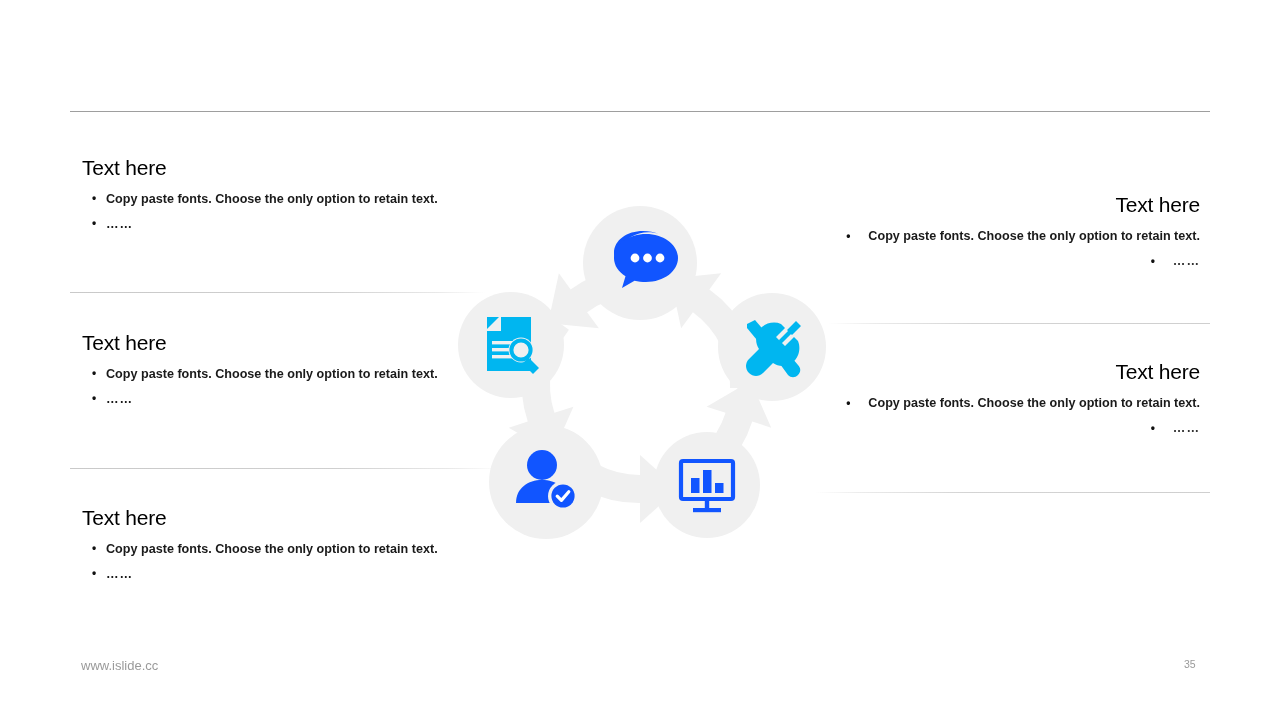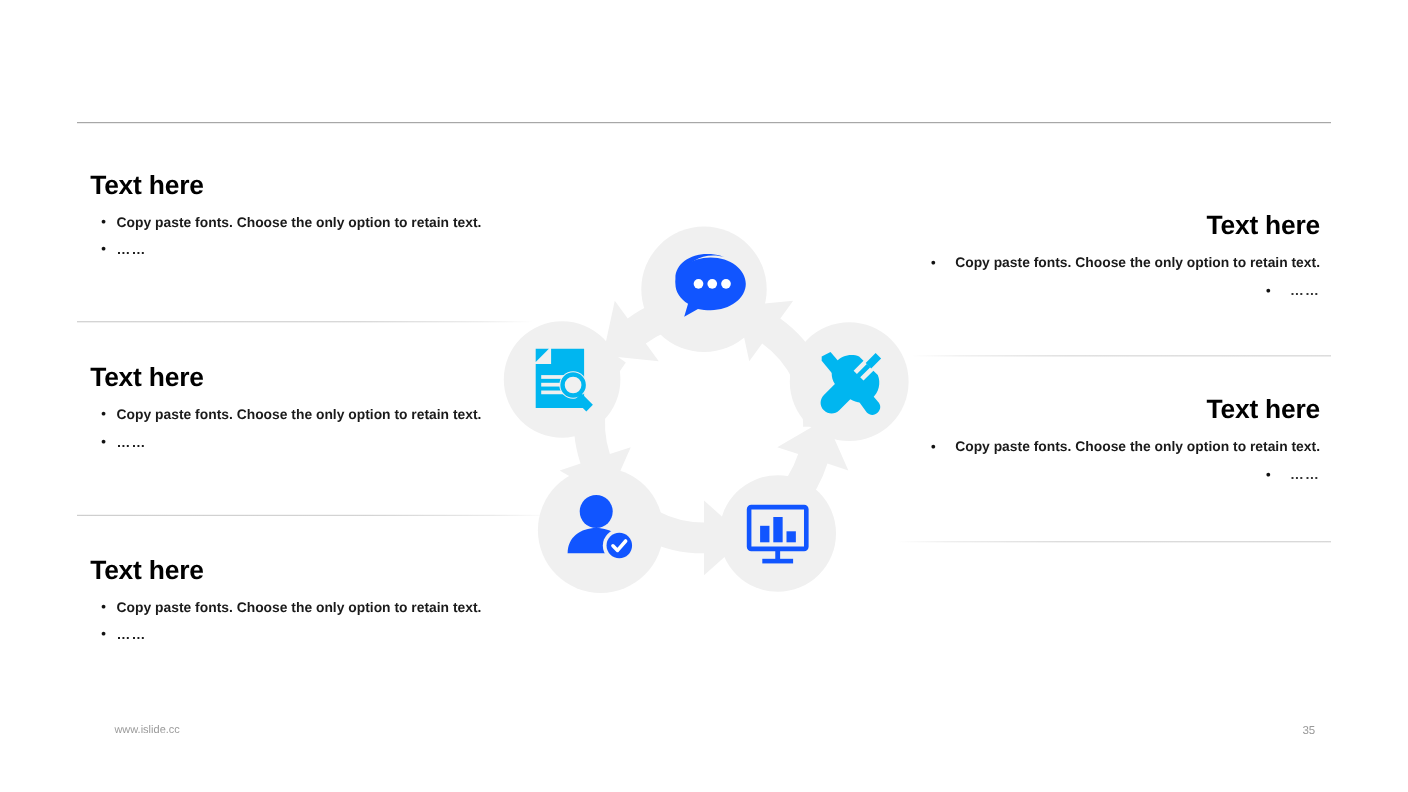--- a/index.html
+++ b/index.html
@@ -14,21 +14,21 @@
              background:linear-gradient(to right,#c9c9c9 0%,#cfcfcf 62%,#e8e8e8 88%,rgba(232,232,232,0) 100%);}
   .rule-right{position:absolute;height:1px;
               background:linear-gradient(to left,#cfcfcf 0%,#d4d4d4 62%,#ebebeb 88%,rgba(235,235,235,0) 100%);}
   #rule-l1{left:70px;top:292px;width:415px;}
   #rule-l2{left:70px;top:468px;width:430px;}
   #rule-r1{left:828px;top:323px;width:382px;}
   #rule-r2{left:815px;top:492px;width:395px;}
 
   
   .block{position:absolute;}
-  .block h2{margin:0 0 12px 0;font-size:24px;font-weight:bold;
+  .block h2{margin:0 0 12px 0;font-size:21px;font-weight:normal;
             letter-spacing:-0.2px;line-height:1.1;color:#000;}
   .bullets{list-style:none;margin:0;padding:0;}
   .bullets li{font-size:12.6px;line-height:1.34;color:#1a1a1a;
               margin-bottom:8px;position:relative;white-space:nowrap;font-weight:bold;}
 
   
   .left-block .bullets li{padding-left:24px;}
   .left-block .bullets li::before{content:"\2022";position:absolute;left:10px;top:-1px;
                                   font-size:12px;color:#111;}
   .left-block h2{text-align:left;}
@@ -46,21 +46,21 @@
   #block-l2{left:82px;top:331px;}
   #block-l3{left:82px;top:506px;}
   #block-r1{right:80px;top:193px;width:460px;}
   #block-r2{right:80px;top:360px;width:460px;}
 
   
   .cycle{position:absolute;left:440px;top:185px;width:400px;height:400px;}
   .cycle svg{display:block;width:400px;height:400px;overflow:visible;}
 
   
-  .footer-url{position:absolute;left:81px;top:658px;font-size:10px;color:#9a9a9a;margin-left:23px;}
+  .footer-url{position:absolute;left:81px;top:658px;font-size:13px;color:#9a9a9a;}
   .footer-page{position:absolute;left:1184px;top:658px;font-size:10.5px;color:#9a9a9a;}
 </style>
 </head>
 <body>
 
 <div class="slide">
 
   <div class="rule-top"></div>
 
   <div class="rule-left" id="rule-l1"></div>

